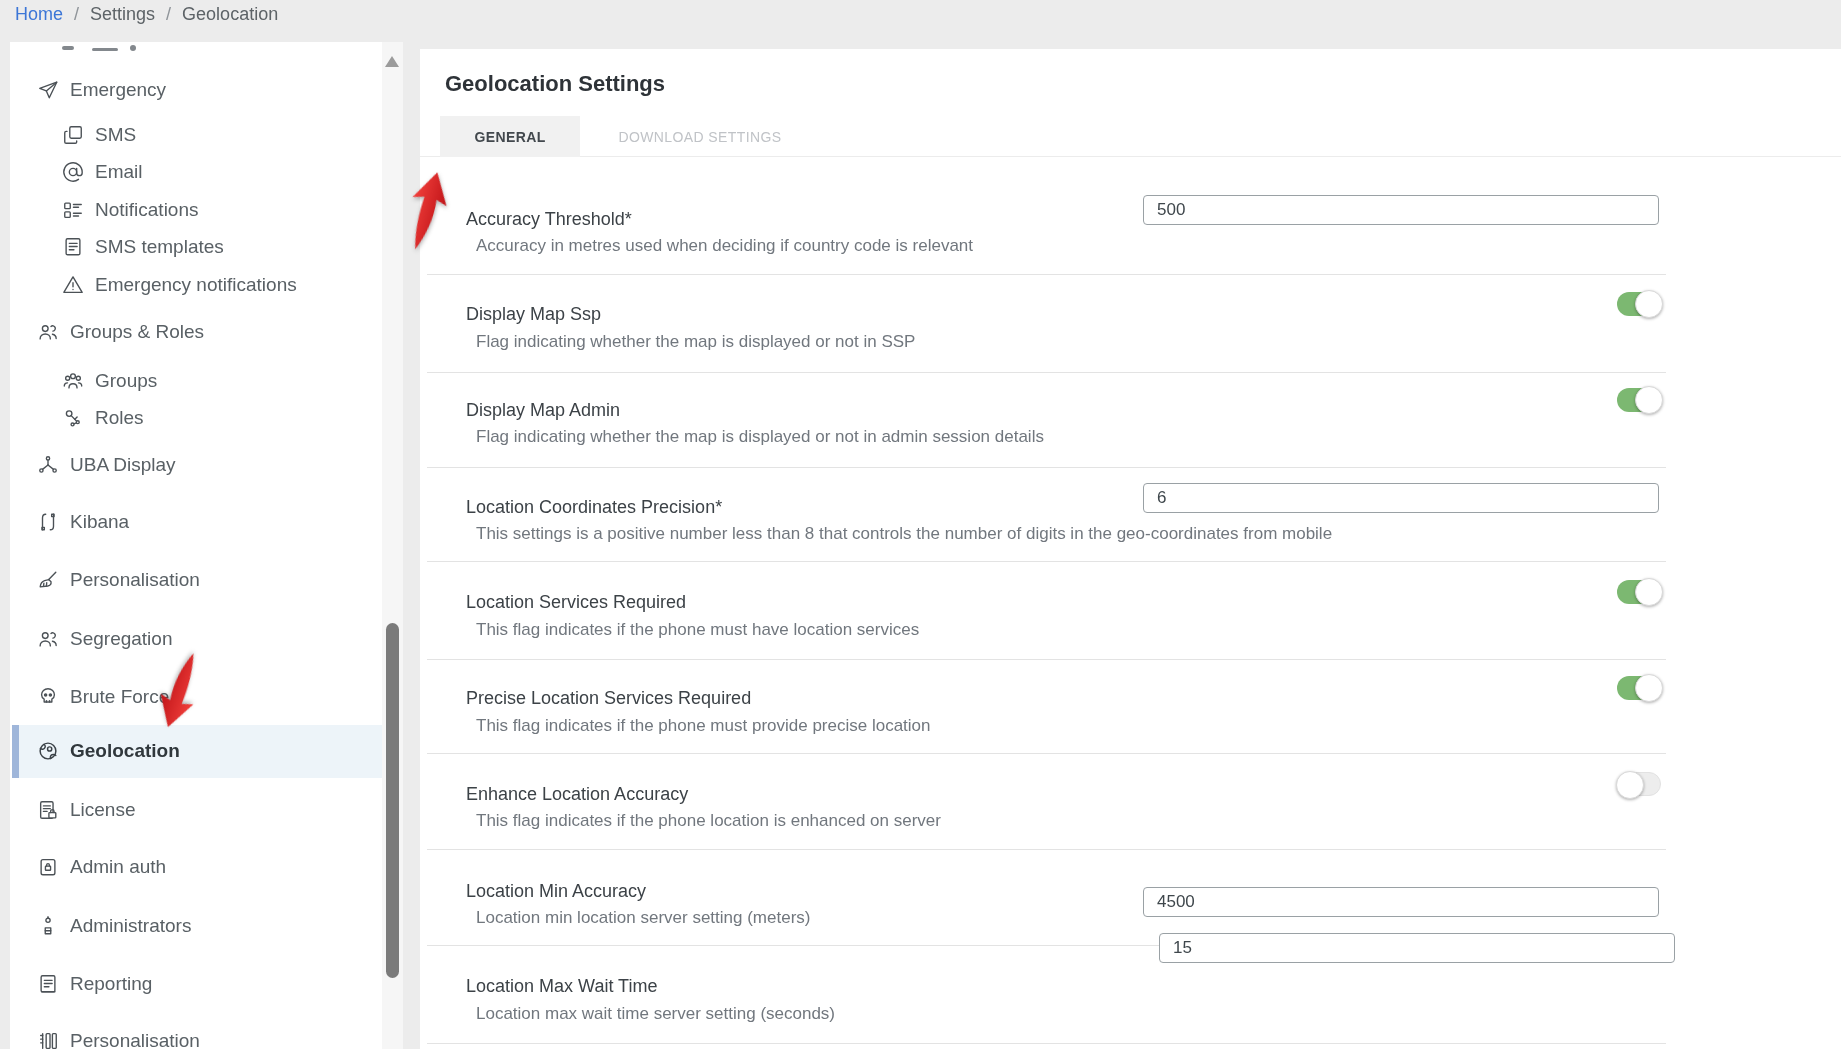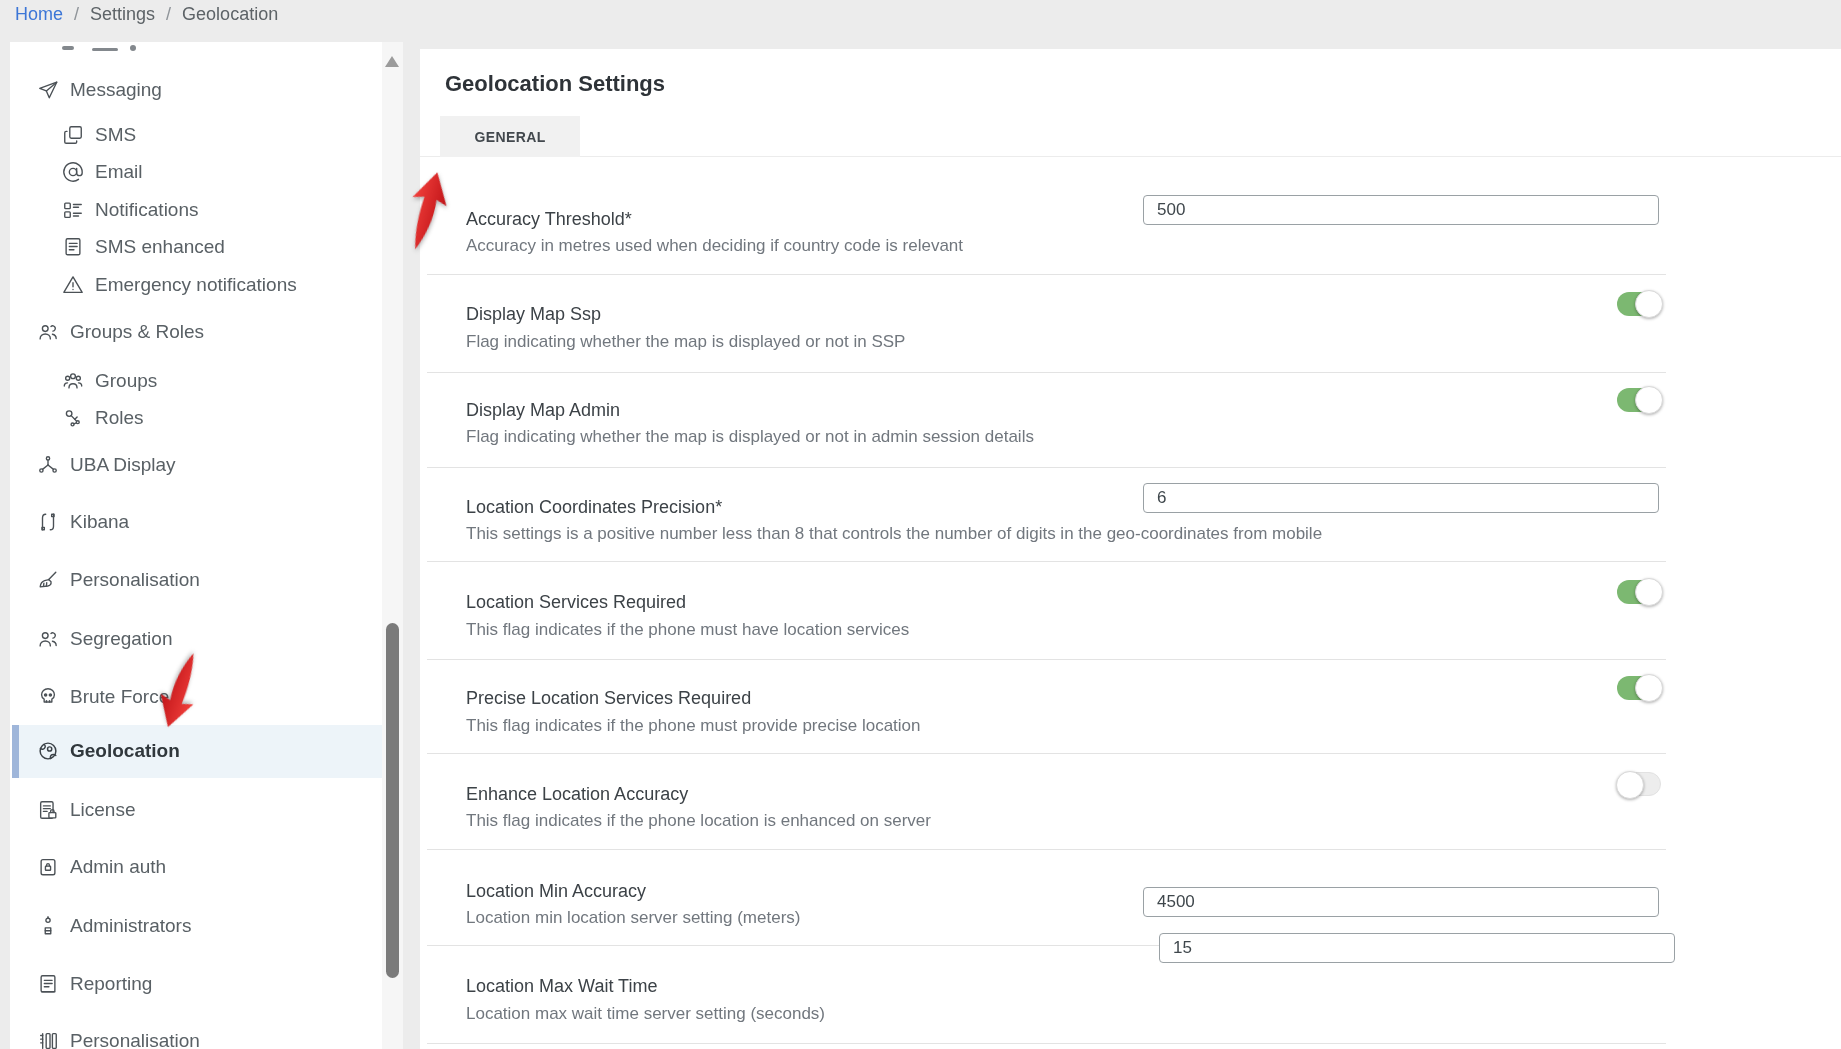--- a/index.html
+++ b/index.html
@@ -46,21 +46,21 @@
   .tabbar { position:absolute; left:0; top:67px; width:100%; height:41px;
     border-bottom:1px solid #ececec; }
   .tab { position:absolute; top:0; height:41px; display:flex; align-items:center;
     justify-content:center; font-size:14px; letter-spacing:.4px; cursor:pointer; }
   .tab.active { left:20px; width:140px; background:#f1f1f1; color:#42484d;
     font-weight:bold; }
   .tab.inactive { left:160px; width:240px; color:#c0c3c7; }
 
   .row-label { position:absolute; left:46px; font-size:18px; color:#3c4247;
     white-space:nowrap; }
-  .row-desc { position:absolute; left:46px; font-size:17px; color:#71777e;
+  .row-desc { position:absolute; left:56px; font-size:17px; color:#71777e;
     white-space:nowrap;text-align:center; }
   .divider { position:absolute; left:7px; width:1239px; height:1px;
     background:#e3e3e3; }
   .txt-input { position:absolute; left:723px; width:516px; height:30px;
     border:1px solid #9aa1a5; border-radius:4px; background:#fff;
     font-family:"Liberation Sans", sans-serif; font-size:17px; color:#3f474c;
     padding:8px 13px; outline:none; }
 
   .toggle { position:absolute; left:1197px; width:44px; height:24px;
     border-radius:12px; cursor:pointer; }
@@ -95,21 +95,21 @@
     <div class="sel-bar"></div>
   </div>
 
   <div class="nav-item lvl1" style="top:34px">
     <span class="nav-icon">
         <svg width="22" height="22" viewBox="0 0 24 24" fill="none" stroke="#4b5156" stroke-width="1.5" stroke-linecap="round" stroke-linejoin="round">
           <path d="M21.5 3.5 L3 10.2 L10.2 13 L13.4 20.5 Z"></path>
           <path d="M10.2 13 L21.5 3.5"></path>
         </svg>
       </span>
-    <span>Messaging</span>
+    <span>Emergency</span>
   </div>
   <div class="nav-item lvl2" style="top:79px">
     <span class="nav-icon">
         <svg width="22" height="22" viewBox="0 0 24 24" fill="none" stroke="#4b5156" stroke-width="1.5" stroke-linecap="round" stroke-linejoin="round">
           <rect x="8.5" y="3" width="12.5" height="12.5" rx="1.5"></rect>
           <path d="M5.5 8 H4.5 A1.5 1.5 0 0 0 3 9.5 V19.5 A1.5 1.5 0 0 0 4.5 21 H14.5 A1.5 1.5 0 0 0 16 19.5 V18.5"></path>
         </svg>
       </span>
     <span>SMS</span>
   </div>
@@ -137,21 +137,21 @@
   </div>
   <div class="nav-item lvl2" style="top:191px">
     <span class="nav-icon">
         <svg width="22" height="22" viewBox="0 0 24 24" fill="none" stroke="#4b5156" stroke-width="1.5" stroke-linecap="round" stroke-linejoin="round">
           <rect x="4.5" y="3" width="15" height="17.5" rx="1.5"></rect>
           <path d="M8 8 H16.5"></path>
           <path d="M8 11.5 H16.5"></path>
           <path d="M8 15 H13"></path>
         </svg>
       </span>
-    <span>SMS enhanced</span>
+    <span>SMS templates</span>
   </div>
   <div class="nav-item lvl2" style="top:229px">
     <span class="nav-icon">
         <svg width="22" height="22" viewBox="0 0 24 24" fill="none" stroke="#4b5156" stroke-width="1.5" stroke-linecap="round" stroke-linejoin="round">
           <path d="M12 3.2 L22 20 H2 Z"></path>
           <path d="M12 9.5 V14"></path>
           <path d="M12 16.8 V17"></path>
         </svg>
       </span>
     <span>Emergency notifications</span>
@@ -337,20 +337,21 @@
   </defs>
   <path d="M20 1 L38 32 L26.5 28.5 C29 48 25.5 66 18.5 83 C13.5 65 12.5 47 13.8 28.5 L2 32 Z" fill="url(#gradRed1)"></path>
 </svg>
 
 <div class="main">
 
   <div class="page-title">Geolocation Settings</div>
 
   <div class="tabbar">
     <div class="tab active">GENERAL</div>
+    <div class="tab inactive">DOWNLOAD SETTINGS</div>
   </div>
 
   <div class="row-label" style="top:160px">Accuracy Threshold*</div>
   <div class="row-desc" style="top:187px">Accuracy in metres used when deciding if country code is relevant</div>
   <input class="txt-input" style="top: 146px;" type="text" value="500">
   <div class="divider" style="top:225px"></div>
 
   <div class="row-label" style="top:255px">Display Map Ssp</div>
   <div class="row-desc" style="top:283px">Flag indicating whether the map is displayed or not in SSP</div>
   <div class="toggle" style="top:243px" data-state="on">

